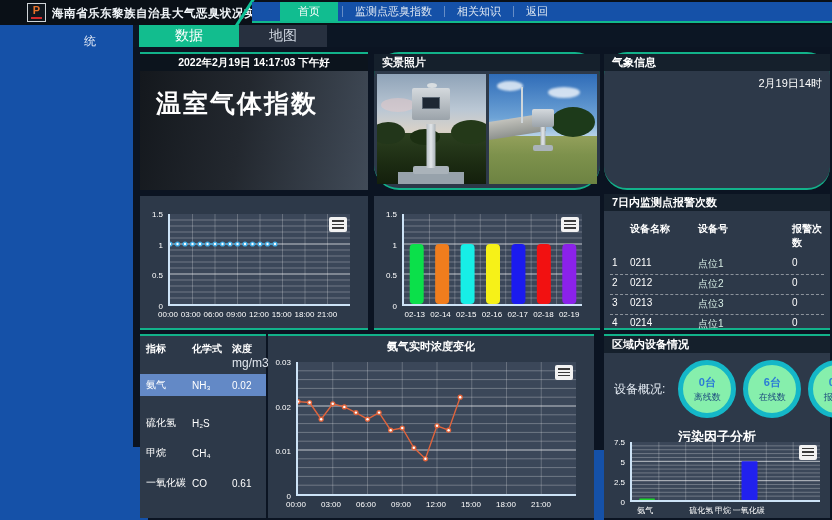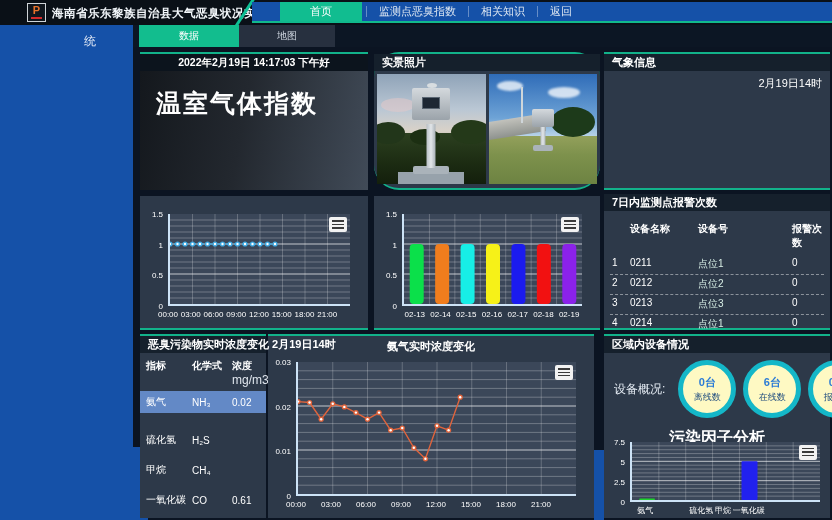--- a/index.html
+++ b/index.html
@@ -10,44 +10,44 @@
   .topbar{position:absolute;left:0;top:0;width:832px;height:25px;background:#0a1017;}
   .logo{position:absolute;left:27px;top:3px;width:19px;height:19px;background:#10161d;
         border:1px solid #cfd4d8;box-sizing:border-box;text-align:center;}
   .logo span{color:#e8712a;font-weight:bold;font-size:11px;line-height:13px;display:block;}
   .logo i{display:block;width:11px;height:2px;margin:0 auto;background:#d42a2a;}
   .app-title{position:absolute;left:52px;top:6px;color:#f2f6fa;font-size:11.5px;font-weight:bold;letter-spacing:.5px;}
   .teal-slash{position:absolute;left:243px;top:-4px;width:3px;height:34px;background:#0fbf95;transform:rotate(33deg);}
   .navstrip{position:absolute;left:252px;top:2px;right:0;height:21px;background:#1551a8;
             border-bottom:2px solid #11b98d;box-sizing:border-box;display:flex;align-items:center;padding-left:28px;}
   .nav-item{color:#dfe8f2;font-size:11px;padding:0 12px;height:100%;display:flex;align-items:center;cursor:pointer;}
-  .nav-item.active{background:#11bd90;color:#fff;padding:0 30px;margin-right:4px;}
+  .nav-item.active{background:#11bd90;color:#fff;padding:0 18px;margin-right:4px;}
   .navsep{width:1px;height:11px;background:rgba(255,255,255,.35);}
 
   
   .tabbar{position:absolute;left:133px;top:25px;right:0;height:22px;background:#0c1624;display:flex;}
-  .tab{height:100%;display:flex;align-items:center;justify-content:center;font-size:10px;cursor:pointer;}
+  .tab{height:100%;display:flex;align-items:center;justify-content:center;font-size:14px;cursor:pointer;}
   .tab-data{width:100px;margin-left:6px;background:#12bd8e;color:#fff;}
-  .tab-map{width:96px;background:#27303f;color:#cfd6e0;}
+  .tab-map{width:88px;background:#27303f;color:#cfd6e0;}
 
   
   .sidebar{position:absolute;left:0;top:25px;width:133px;height:495px;background:#1551a8;}
   .sys-label{position:absolute;left:84px;top:8px;color:#e8eef8;font-size:12px;}
   .blue-step{position:absolute;left:133px;top:447px;width:15px;height:73px;background:#1551a8;}
   .blue-gap{position:absolute;left:594px;top:450px;width:10px;height:70px;background:#1551a8;}
 
   
   .panel{position:absolute;background:#2d3949;box-sizing:border-box;}
   .tealtop{border-top:2px solid #12b28a;}
   .tealbot{border-bottom:2px solid #12b28a;}
   .phead{height:17px;background:#15202c;color:#fff;font-size:11px;font-weight:bold;
          line-height:17px;padding-left:8px;}
   .p1{left:140px;top:52px;width:228px;height:138px;}
   .p2{left:374px;top:52px;width:226px;height:138px;border-radius:25px;}
-  .p3{left:604px;top:52px;width:226px;height:138px;}
+  .p3{left:604px;top:52px;width:226px;height:138px;border-radius:23px;}
   .p4{left:140px;top:196px;width:228px;height:134px;}
   .p5{left:374px;top:196px;width:226px;height:134px;}
   .p6{left:604px;top:194px;width:226px;height:136px;}
   .p7{left:140px;top:334px;width:126px;height:184px;}
   .p8{left:268px;top:334px;width:326px;height:184px;}
   .p9{left:604px;top:334px;width:226px;height:184px;}
 
   
   .date-head{height:17px;background:#0c141d;color:#fff;font-size:10.5px;font-weight:bold;
              line-height:17px;text-align:center;}
@@ -105,27 +105,27 @@
              font-size:10px;font-weight:bold;color:#fff;}
   .odor-unit{font-size:12px;font-weight:normal;color:#e0e6ee;}
   .odor-row{display:grid;grid-template-columns:46px 40px 1fr;align-items:center;
             font-size:10px;color:#fff;padding:4px 2px 4px 6px;}
   .odor-row.hl{background:#6389c6;}
   .r1{margin-top:4px;} .r2{margin-top:16px;} .r3{margin-top:8px;} .r4{margin-top:8px;}
 
   
   .ov-row{position:absolute;left:4px;right:4px;top:22px;height:62px;display:flex;align-items:center;}
   .ov-label{color:#e6edf5;font-size:12px;margin:0 6px 0 6px;white-space:nowrap;}
-  .stat-circle{width:48px;height:48px;border-radius:50%;background:#fef9c3;border:5px solid #14b7c8;
+  .stat-circle{width:48px;height:48px;border-radius:50%;background:#86efac;border:5px solid #14b7c8;
                box-sizing:content-box;display:flex;flex-direction:column;align-items:center;
                justify-content:center;margin-left:7px;flex:0 0 auto;}
   .stat-count{font-size:11px;font-weight:bold;color:#2a7bd6;}
   .stat-label{font-size:9px;color:#1c4a7e;margin-top:1px;}
   .factor-title{position:absolute;left:0;right:0;top:92px;text-align:center;color:#fff;
-                font-size:16px;font-weight:bold;}
+                font-size:13px;font-weight:bold;}
   .factor-chart{position:absolute;left:4px;right:6px;top:106px;bottom:2px;}
   .factor-chart .ylab{top:0;bottom:14px;}
   .factor-chart .plot{left:22px;right:4px;top:0;bottom:14px;}
   .factor-chart .xlab{left:22px;right:4px;bottom:0;}
 </style>
 </head>
 <body>
 
 <div id="root">
 
@@ -380,23 +380,20 @@
       <div class="arow">
         <span>6</span>
           <span>0216</span>
           <span class="aname">点位3</span>
           <span>0</span>
       </div>
     </div>
   </div>
 
   <div class="panel p7 tealtop">
-    <div class="phead" style="white-space:nowrap;overflow:visible;z-index:4;position:relative;">
-      <span>恶臭污染物实时浓度变化</span>&nbsp;<span>2月19日14时</span>
-    </div>
     <div class="odor-head">
       <span>指标</span>
       <span>化学式</span>
       <span><span>浓度</span><br>
             <span class="odor-unit">mg/m3</span></span>
     </div>
     <div class="odor-row hl r1">
       <span>氨气</span>
         <span>NH₃</span>
         <span>0.02</span>

